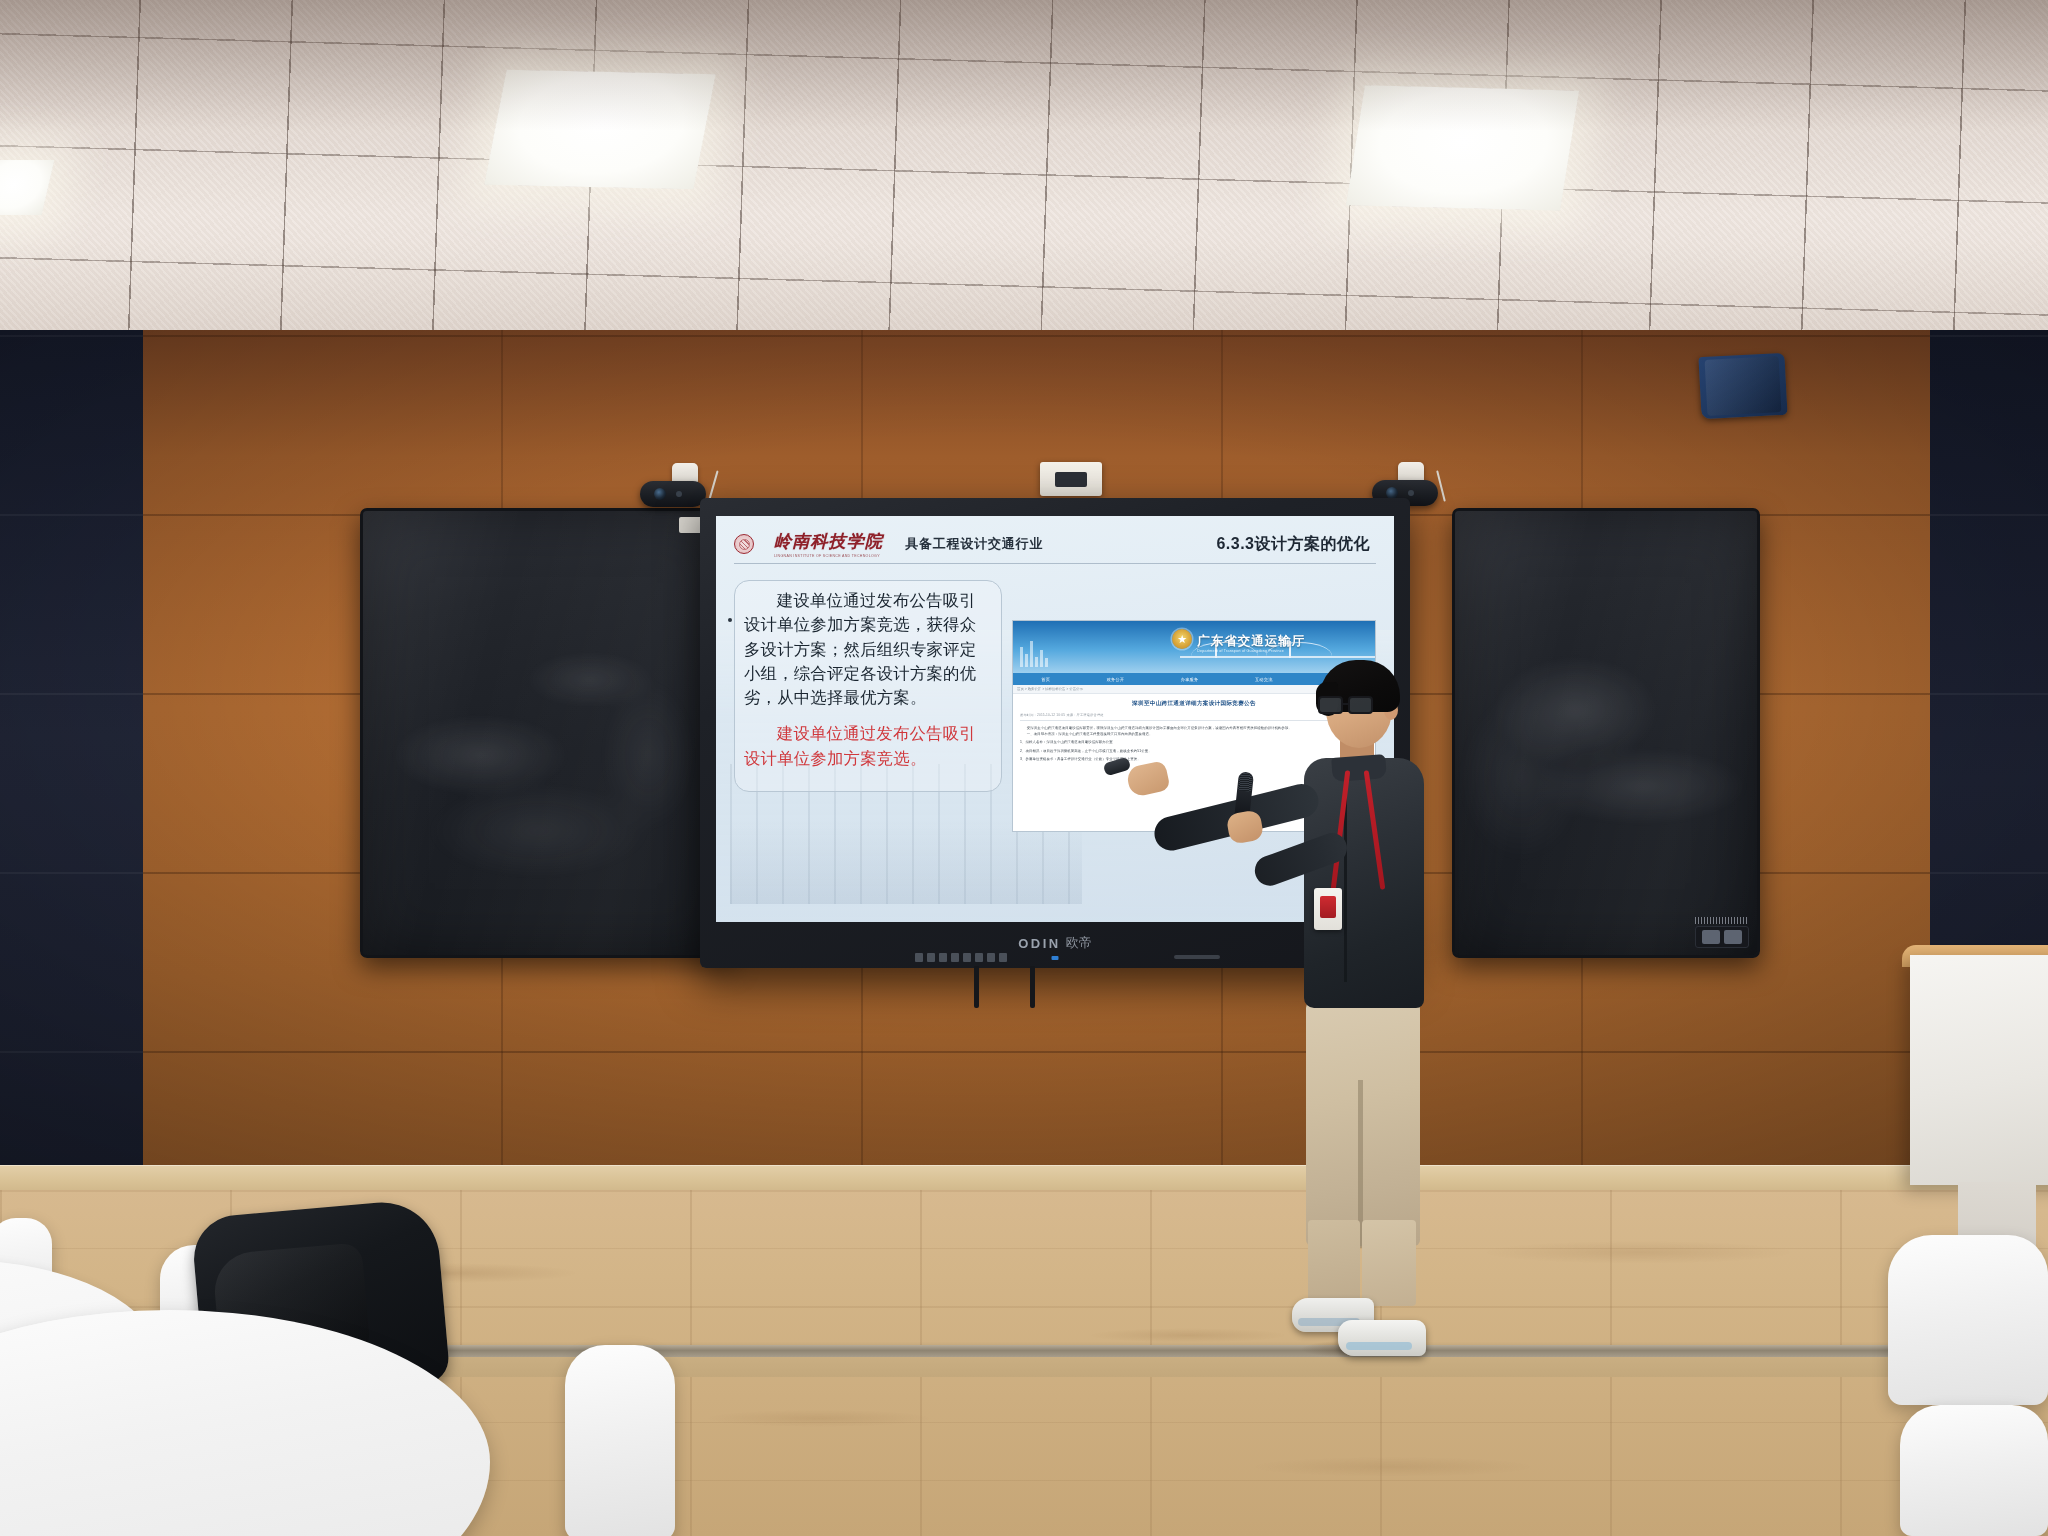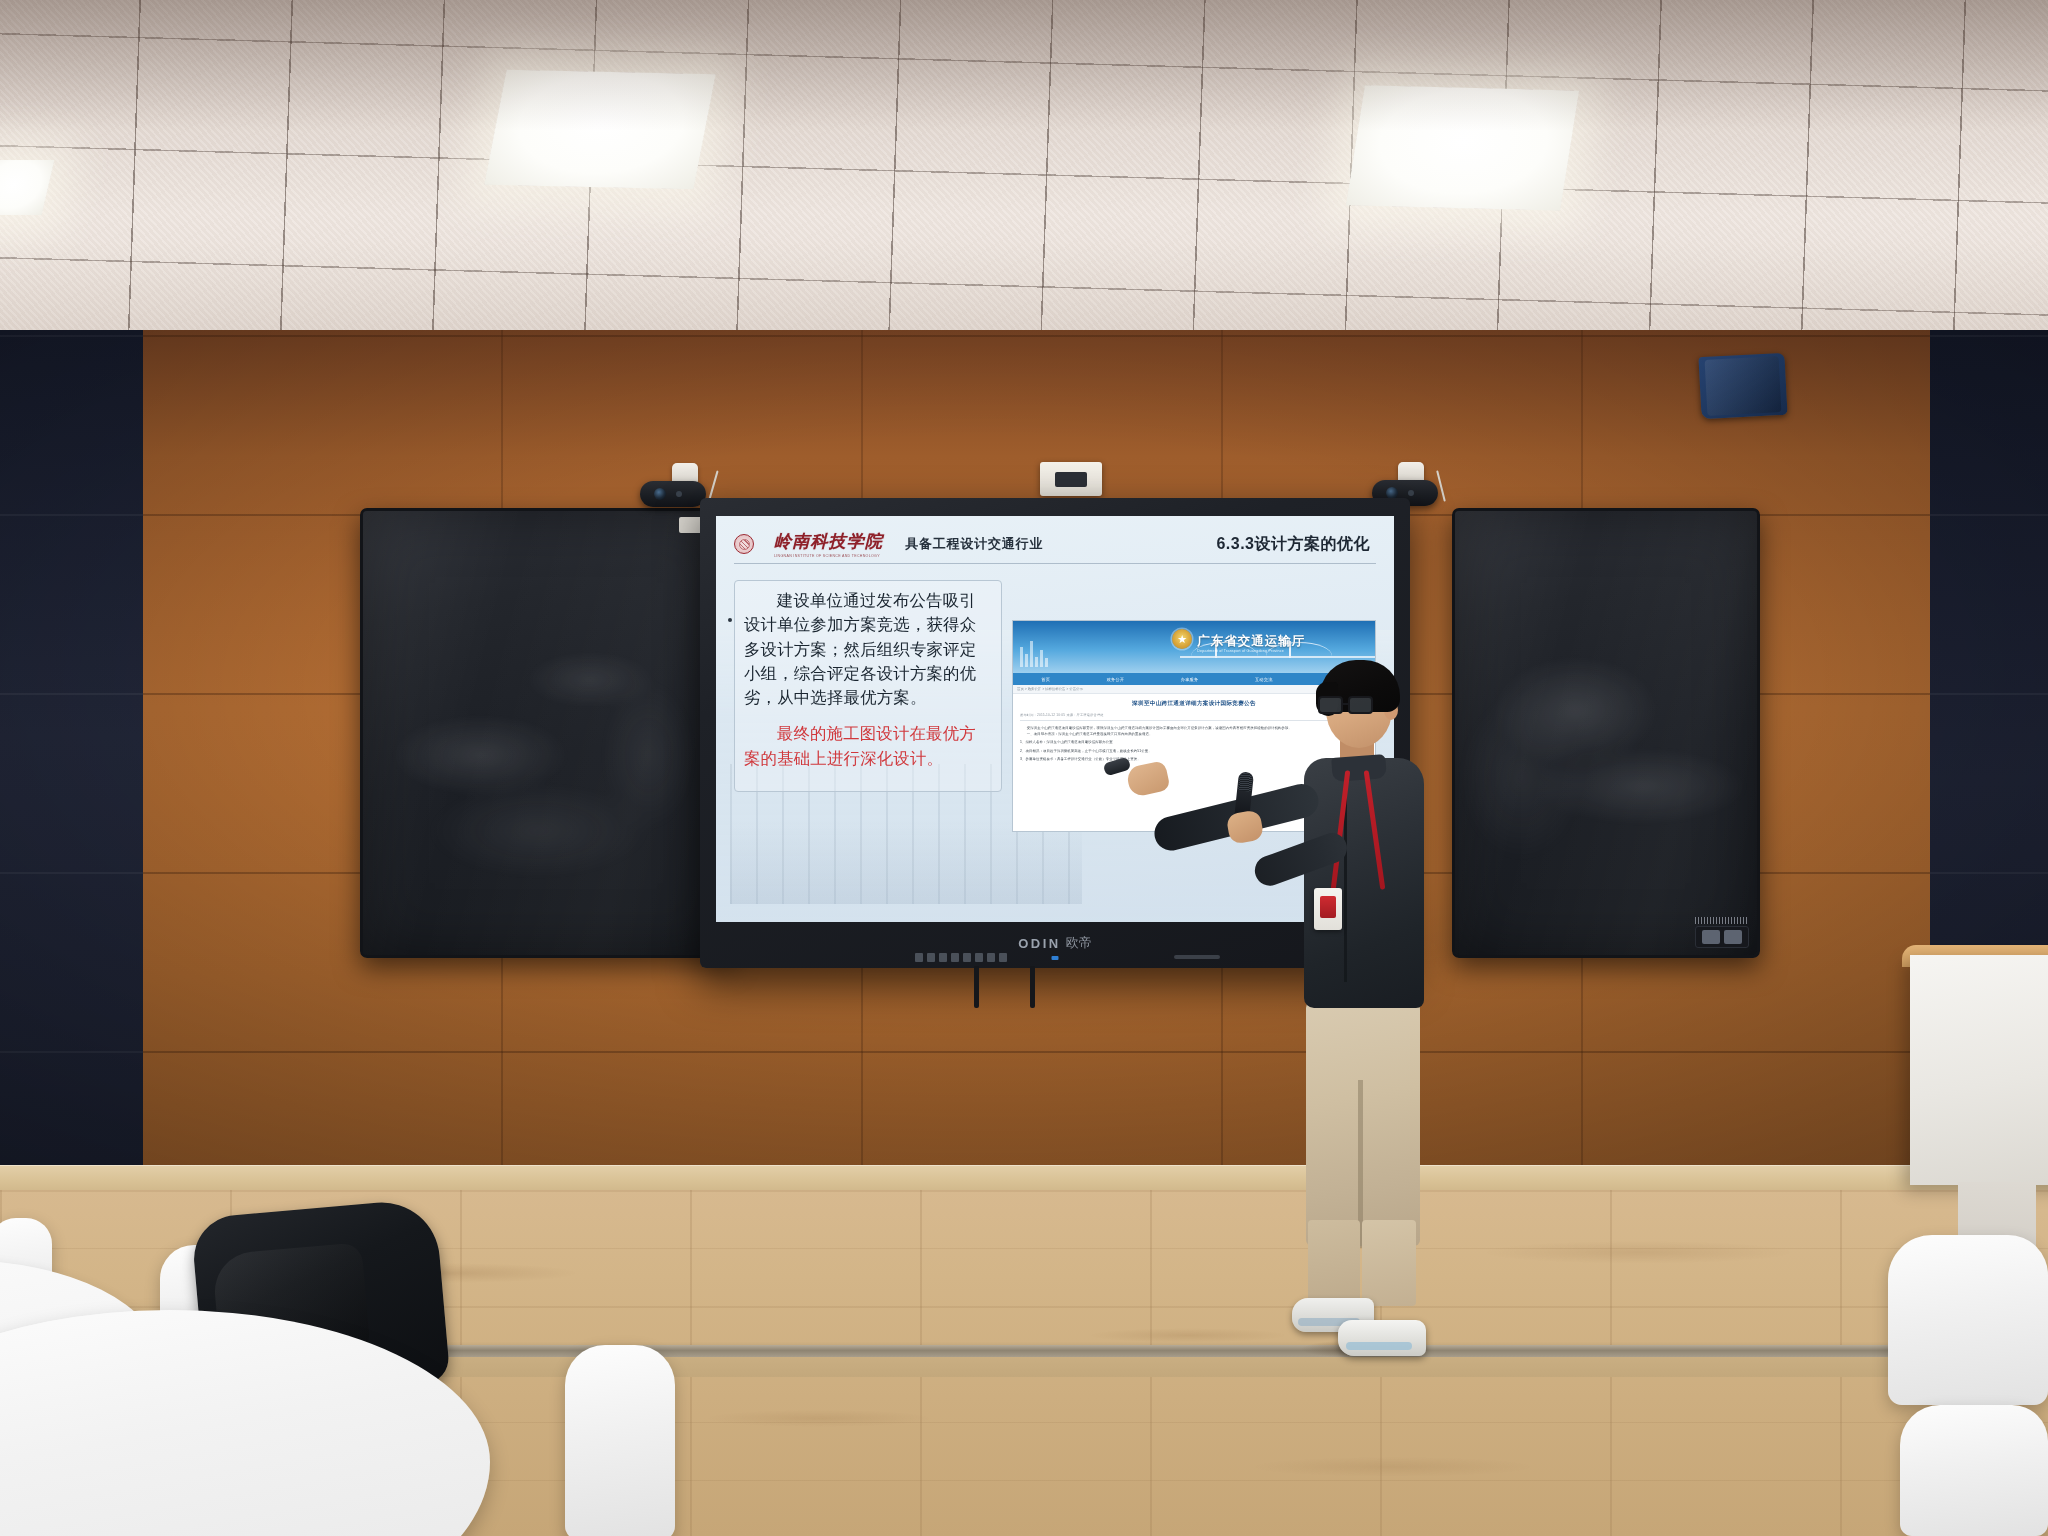--- a/index.html
+++ b/index.html
@@ -238,21 +238,21 @@
   .sec-rule {
     position:absolute; left:56px; right:4px; bottom:-6px; height:0;
     border-bottom:1.3px dashed #9fb2c4;
   }
 
   .slide-body { position:relative; display:flex; gap:10px; margin-top:16px; }
   .txtcol { position:relative; width:268px; flex:none; }
   .txtbox {
     position:relative;
     border:1.2px solid #b8c7d4;
-    border-radius:4px;
+    border-radius:15px;
     background: rgba(240,246,251,.42);
     padding: 7px 9px 12px 9px;
     min-height:212px;
   }
   .para {
     font-family:"Liberation Sans", sans-serif;
     font-size:16.4px; line-height:1.48; color:#1a2530; text-indent:2em;
     letter-spacing:.2px; font-weight:500;
   }
   .para.red { color:#d0383c; margin-top:12px; }
@@ -653,21 +653,21 @@
           <div class="slide-title">6.3.3设计方案的优化</div>
         </div>
 
 
         <div class="slide-body">
 
           <div class="txtcol">
             <div class="bullet-dot"></div>
             <div class="txtbox">
               <div class="para">建设单位通过发布公告吸引设计单位参加方案竞选，获得众多设计方案；然后组织专家评定小组，综合评定各设计方案的优劣，从中选择最优方案。</div>
-              <div class="para red">最终的施工图设计在最优方案的基础上进行深化设计。</div>
+              <div class="para red">建设单位通过发布公告吸引设计单位参加方案竞选。</div>
             </div>
           </div>
 
           <div class="webshot">
             <div class="web-hero">
               <div class="sky"></div>
               <div class="city">
                 <i style="height:20px"></i>
                   <i style="height:13px"></i>
                   <i style="height:26px"></i>

